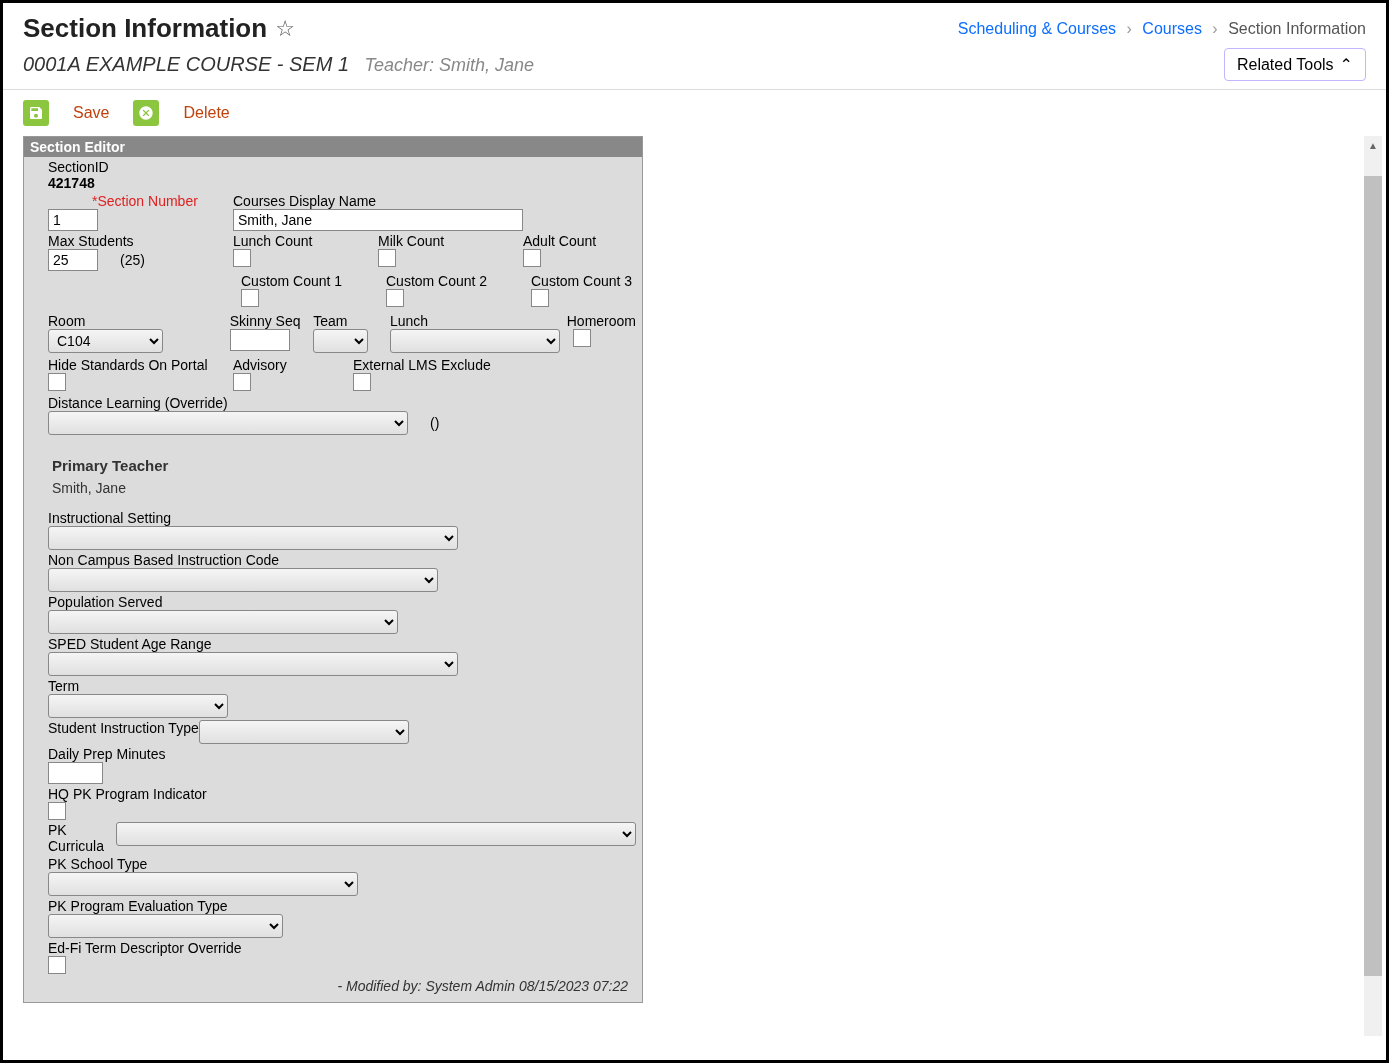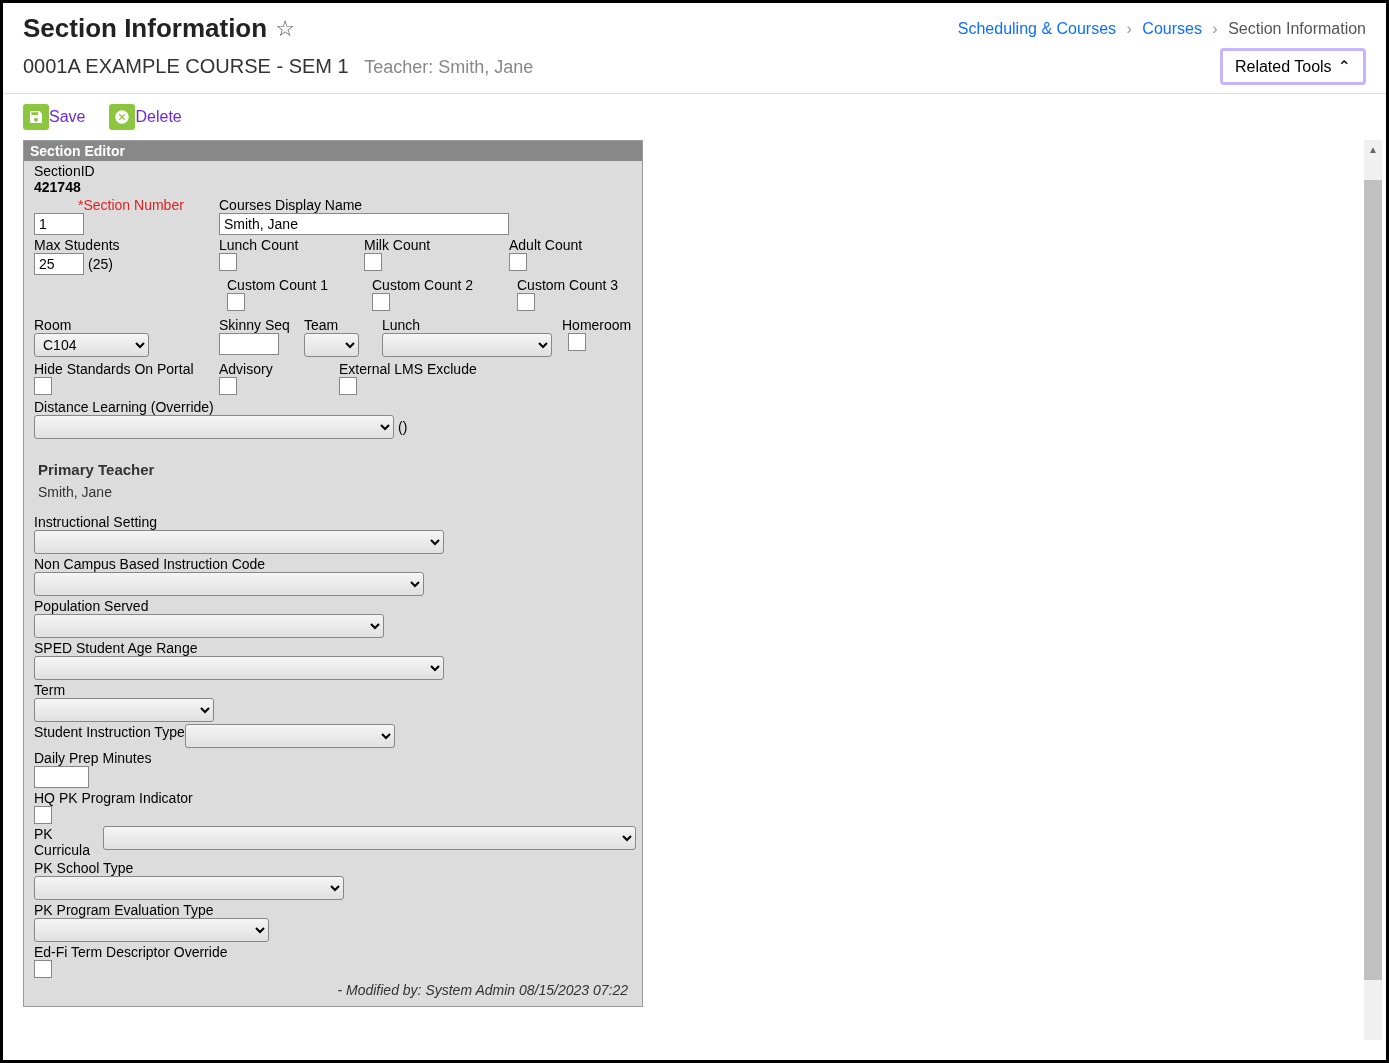--- a/index.html
+++ b/index.html
@@ -53,52 +53,53 @@
     .subheader-row {
       display: flex;
       justify-content: space-between;
       align-items: center;
       padding: 0 20px 8px 20px;
       border-bottom: 1px solid #ddd;
     }
     .subtitle {
       font-size: 20px;
       color: #555;
+      font-style: italic;
     }
     .subtitle .course-name {
       color: #333;
     }
     .subtitle .teacher {
       font-size: 18px;
       color: #888;
       margin-left: 10px;
     }
     .related-tools {
-      border: 3px solid #c4b5fd;
+      border: 1px solid #c4b5fd;
       border-radius: 4px;
       padding: 6px 12px;
       font-size: 16px;
       background: #fff;
       cursor: pointer;
       display: flex;
       align-items: center;
       gap: 6px;
     }
     .toolbar {
       display: flex;
       align-items: center;
       gap: 24px;
       padding: 10px 20px;
     }
     .tb-btn {
       display: flex;
       align-items: center;
-      gap: 0;
-      cursor: pointer;
-      color: #6d28d9;
+      gap: 24px;
+      cursor: pointer;
+      color: #c2410c;
       font-size: 16px;
     }
     .tb-icon {
       width: 26px;
       height: 26px;
       background: #8cc63f;
       border-radius: 3px;
       display: flex;
       align-items: center;
       justify-content: center;
@@ -148,21 +149,21 @@
       border: 1px solid #999;
     }
     .editor-title {
       background: #888;
       color: #fff;
       font-weight: bold;
       padding: 2px 6px;
       font-size: 14px;
     }
     .editor-body {
-      padding: 2px 6px 4px 10px;
+      padding: 2px 6px 4px 24px;
     }
     .label {
       font-size: 14px;
       color: #000;
       display: block;
     }
     .label.red {
       color: #e02020;
       margin-left: 44px;
     }
@@ -200,21 +201,21 @@
       padding: 2px 4px;
       height: 24px;
       border-radius: 3px;
       cursor: pointer;
     }
     .small-input { width: 50px; }
     .wide-input { width: 290px; }
     .max-aside {
       font-size: 14px;
       color: #000;
-      margin-left: 4px;
+      margin-left: 22px;
       line-height: 22px;
     }
     .section-block {
       margin-top: 18px;
       padding: 4px;
     }
     .section-block .title {
       font-weight: bold;
       font-size: 15px;
       margin-bottom: 6px;

